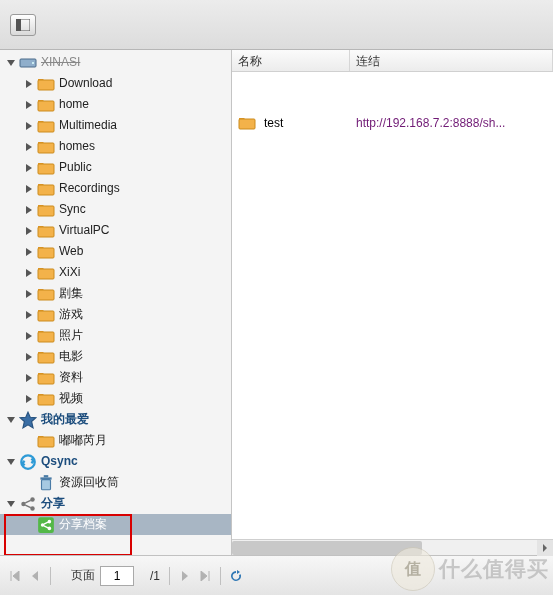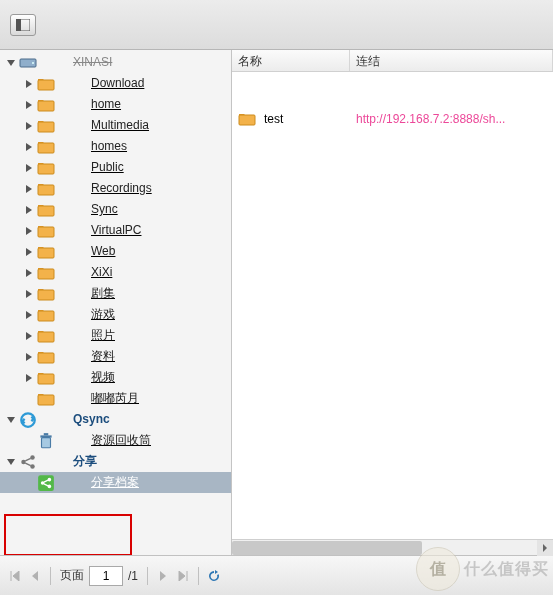--- a/index.html
+++ b/index.html
@@ -6,51 +6,51 @@
 body { width:553px; height:595px; background:#e8e8e8; overflow:hidden; position:relative; }
 .titlebar { height:50px; background:linear-gradient(#ececec,#dcdcdc); border-bottom:1px solid #b6b6b6; display:flex; align-items:center; padding-left:10px; }
 .winbtn { width:26px; height:22px; border:1px solid #9a9a9a; border-radius:3px; background:linear-gradient(#fff,#d9d9d9); display:flex; align-items:center; justify-content:center; }
 .winbtn svg { width:14px; height:12px; }
 .main { display:flex; height:505px; background:#fff; }
 .sidebar { width:232px; background:#f4f4f4; border-right:1px solid #c4c4c4; overflow:hidden; position:relative; }
 .tree { padding:2px 0; }
 .row { display:flex; align-items:center; height:21px; padding-left:4px; cursor:pointer; white-space:nowrap; }
 .row.selected { background:#a8b6c4; color:#fff; }
 .indent0 { padding-left:6px; }
-.indent1 { padding-left:24px;text-decoration:underline; }
+.indent1 { padding-left:24px; }
 .twisty { width:10px; height:10px; margin-right:3px; display:inline-flex; align-items:center; justify-content:center; }
 .twisty svg { width:8px; height:8px; }
 .icon { width:18px; height:16px; margin-right:4px; display:inline-flex; align-items:center; justify-content:center; }
-.label { line-height:21px; color:#222;margin-left:32px; }
+.label { line-height:21px; color:#222; }
 .row.selected .label { color:#fff;text-align:center; }
 .section-label { font-weight:bold; color:#1c4d7d; }
 .redbox { position:absolute; border:2px solid #d80000; left:4px; top:464px; width:128px; height:42px; pointer-events:none; }
-.content { flex:1; background:#fff; position:relative; display:flex; flex-direction:column;gap:36px; }
+.content { flex:1; background:#fff; position:relative; display:flex; flex-direction:column; }
 .grid-head { height:22px; border-bottom:1px solid #d0d0d0; display:flex; background:linear-gradient(#fbfbfb,#ececec); }
 .gh { border-right:1px solid #d6d6d6; padding:3px 6px; color:#333; }
 .gh.c1 { width:118px; }
 .gh.c2 { flex:1; }
-.grid-body { flex:1; overflow:hidden; }
+.grid-body { flex:1; overflow:hidden;margin-top:40px; }
 .grow { display:flex; height:22px; align-items:center; }
 .gc { padding:0 6px; overflow:hidden; text-overflow:ellipsis; white-space:nowrap; }
 .gc.c1 { width:118px; display:flex; align-items:center; gap:4px; }
-.gc.c2 { flex:1; color:#ec4899; }
+.gc.c2 { flex:1; color:#701a75; }
 .hscroll { height:16px; border-top:1px solid #cfcfcf; background:#f0f0f0; position:relative; }
 .hscroll .thumb { position:absolute; left:0; top:1px; height:14px; width:190px; background:#c8c8c8; border-radius:2px; }
 .hscroll .ar { position:absolute; top:0; width:16px; height:16px; background:#e4e4e4; display:flex; align-items:center; justify-content:center; }
 .hscroll .ar.r { right:0; }
 .footer { height:40px; background:linear-gradient(#f7f7f7,#e4e4e4); border-top:1px solid #c1c1c1; display:flex; align-items:center; padding:0 6px; gap:2px; }
 .pgbtn { width:18px; height:18px; display:flex; align-items:center; justify-content:center; cursor:pointer; }
 .pgbtn.disabled { opacity:.35; cursor:default; }
 .pgsep { width:1px; height:18px; background:#c0c0c0; margin:0 4px; }
 .pginput { width:34px; height:20px; border:1px solid #a9a9a9; text-align:center; background:#fff; }
-.pgtext { color:#333; padding:0 3px; }
+.pgtext { color:#333; padding:0 3px;margin-left:11px; }
 .watermark { position:absolute; right:4px; bottom:4px; display:flex; align-items:center; gap:4px; opacity:.6; }
 .wm-circle { width:44px; height:44px; border-radius:50%; background:#efeadd; border:1px solid #cbc5b3; display:flex; align-items:center; justify-content:center; color:#8e876f; font-size:16px; font-weight:bold; }
-.wm-text { font-size:16px; color:#aaa; font-weight:bold; letter-spacing:1px; }
+.wm-text { font-size:21px; color:#aaa; font-weight:bold; letter-spacing:1px; }
 
 .fld { fill:#f3b24a; stroke:#cc8b1d; }
 .fld-tab { fill:#e29a2a; }
 </style>
 </head>
 <body>
 
 <div class="titlebar">
   <div class="winbtn">
     <svg viewBox="0 0 14 12">
@@ -265,35 +265,62 @@
             <svg viewBox="0 0 8 8">
               <path d="M1 0L7 4L1 8Z" fill="#555"></path>
             </svg>
           </span>
           <span class="icon">
             <svg viewBox="0 0 18 14">
               <path class="fld-tab" d="M1 2h5l2 2h-7z"></path>
               <rect class="fld" x="1" y="3" width="16" height="10" rx="1"></rect>
             </svg>
           </span>
+          <span class="label">电影</span>
+        </div>
+        <div class="row indent1">
+          <span class="twisty">
+            <svg viewBox="0 0 8 8">
+              <path d="M1 0L7 4L1 8Z" fill="#555"></path>
+            </svg>
+          </span>
+          <span class="icon">
+            <svg viewBox="0 0 18 14">
+              <path class="fld-tab" d="M1 2h5l2 2h-7z"></path>
+              <rect class="fld" x="1" y="3" width="16" height="10" rx="1"></rect>
+            </svg>
+          </span>
           <span class="label">资料</span>
         </div>
         <div class="row indent1">
           <span class="twisty">
             <svg viewBox="0 0 8 8">
               <path d="M1 0L7 4L1 8Z" fill="#555"></path>
             </svg>
           </span>
           <span class="icon">
             <svg viewBox="0 0 18 14">
               <path class="fld-tab" d="M1 2h5l2 2h-7z"></path>
               <rect class="fld" x="1" y="3" width="16" height="10" rx="1"></rect>
             </svg>
           </span>
           <span class="label">视频</span>
+        </div>
+        <div class="row indent0">
+          <span class="twisty">
+            <svg viewBox="0 0 8 8">
+              <path d="M0 1L4 7L8 1Z" fill="#555"></path>
+            </svg>
+          </span>
+          <span class="icon">
+            <svg viewBox="0 0 16 16">
+              <path d="M8 1l2 4.5 5 .5-3.8 3.3L12.5 15 8 12.3 3.5 15l1.3-5.7L1 6l5-.5Z" fill="#3a6ea5" stroke="#27527f"></path>
+            </svg>
+          </span>
+          <span class="label section-label">我的最爱</span>
         </div>
         <div class="row indent1">
           <span class="twisty"></span>
           <span class="icon">
             <svg viewBox="0 0 18 14">
               <path class="fld-tab" d="M1 2h5l2 2h-7z"></path>
               <rect class="fld" x="1" y="3" width="16" height="10" rx="1"></rect>
             </svg>
           </span>
           <span class="label">嘟嘟芮月</span>

